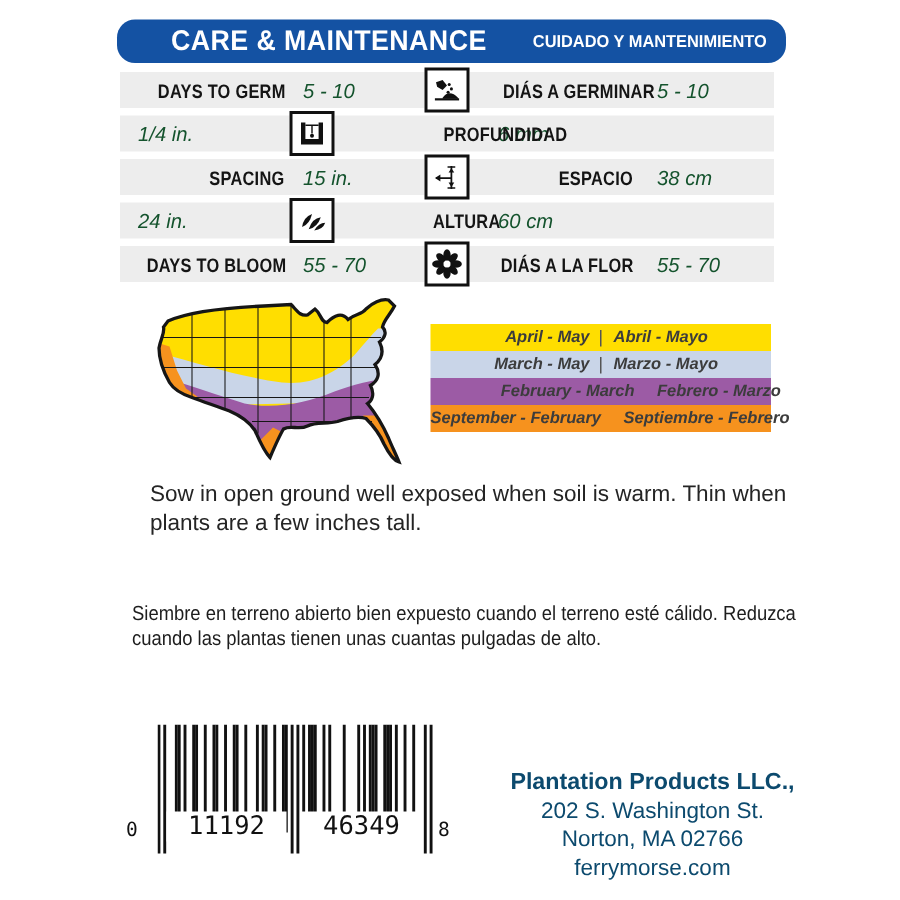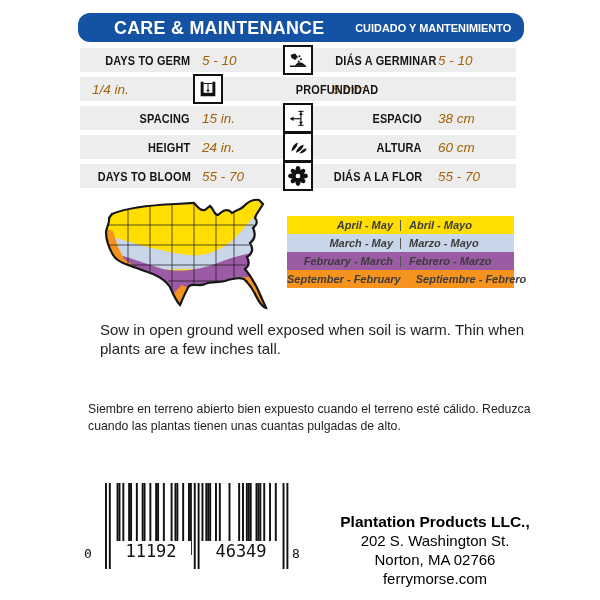--- a/index.html
+++ b/index.html
@@ -13,21 +13,21 @@
              display:inline-block;transform:scaleX(.94);transform-origin:0 50%;}
   .hdr .t-es{color:#fff;font-weight:bold;font-size:11.5px;margin-left:auto;margin-right:13px;
              display:inline-block;transform:scaleX(.95);transform-origin:100% 50%;}
 
   
   .tbl{position:absolute;left:80px;top:48px;width:436px;}
   .row{position:relative;height:24px;margin-bottom:5px;background:#EDEDED;
        display:grid;grid-template-columns:110px 90px 36px 106px 94px;align-items:center;}
   .lbl{font-weight:bold;font-size:13px;color:#141414;text-align:right;white-space:nowrap;}
   .lbl span{display:inline-block;transform:scaleX(.84);transform-origin:100% 50%;letter-spacing:.2px;}
-  .val{font-style:italic;font-size:13.5px;color:#a16207;padding-left:12px;white-space:nowrap;}
+  .val{font-style:italic;font-size:13.5px;color:#14532d;padding-left:12px;white-space:nowrap;}
   .val.es{padding-left:16px;}
   .icase{position:relative;height:24px;}
   .ibox{position:absolute;left:3px;top:-3px;width:26px;height:26px;background:#fff;
         border:2px solid #111;display:flex;align-items:center;justify-content:center;}
 
   
   .map{position:absolute;left:98px;top:197px;width:188px;height:118px;}
   .legend{position:absolute;left:287px;top:216px;width:227px;}
   .lg-row{height:18px;display:flex;align-items:center;font-style:italic;font-size:11px;
           font-weight:600;color:#3c3c3c;}
@@ -43,21 +43,21 @@
   
   .barcode-wrap{position:absolute;left:86px;top:483px;width:230px;height:100px;}
   .bars{position:absolute;left:19px;top:0;}
   .bc-digit{position:absolute;font-family:"DejaVu Sans Mono",monospace;color:#111;}
   .bc-first{left:-2px;top:63px;font-size:13px;}
   .bc-last{left:206px;top:63px;font-size:13px;}
   .bc-g1{left:25px;top:58px;width:80px;text-align:center;font-size:17px;background:#fff;}
   .bc-g2{left:115px;top:58px;width:80px;text-align:center;font-size:17px;background:#fff;}
 
   
-  .company{position:absolute;left:310px;top:512px;width:250px;text-align:center;color:#000000;}
+  .company{position:absolute;left:310px;top:512px;width:250px;text-align:center;color:#0c4a6e;}
   .company .nm{font-weight:bold;font-size:15.5px;line-height:19px;}
   .company div{font-size:15px;line-height:19px;}
 </style>
 </head>
 <body>
 
 <div class="page">
 
   <div class="hdr">
     <span class="t-en">CARE &amp; MAINTENANCE</span>
@@ -115,21 +115,20 @@
           <polygon points="19,7 16.4,11 21.6,11" fill="#111"></polygon>
           <polygon points="19,24 16.4,20 21.6,20" fill="#111"></polygon>
         </svg>
       </div>
         </div>
       <div class="lbl"><span>ESPACIO</span></div>
       <div class="val es">38 cm</div>
     </div>
 
     <div class="row">
-      <div class="lbl"><span>HEIGHT</span></div>
       <div class="val">24 in.</div>
       <div class="icase">
           <div class="ibox">
         <svg width="22" height="22" viewBox="0 0 30 30">
           <path d="M6,21 Q7,12 15,9 Q13,18 6,21 Z" fill="#111"></path>
           <path d="M12,23 Q15,13 23,12 Q20,21 12,23 Z" fill="#111"></path>
           <path d="M17,24 Q21,17 27,17 Q25,23 17,24 Z" fill="#111"></path>
         </svg>
       </div>
         </div>
@@ -197,21 +196,21 @@
     <div class="lg-row" style="background-color: rgb(255, 222, 0);">
       <span class="lg-en">April - May</span>
       <span class="lg-div"></span>
       <span class="lg-es">Abril - Mayo</span>
     </div>
     <div class="lg-row" style="background-color: rgb(201, 213, 232);">
       <span class="lg-en">March - May</span>
       <span class="lg-div"></span>
       <span class="lg-es">Marzo - Mayo</span>
     </div>
-    <div class="lg-row" style="background-color: rgb(156, 91, 165);">
+    <div class="lg-row" style="background-color: rgb(156, 91, 165); padding-left: 30px;">
       <span class="lg-en">February - March</span>
       <span class="lg-div"></span>
       <span class="lg-es">Febrero - Marzo</span>
     </div>
     <div class="lg-row" style="background-color: rgb(246, 146, 30);">
       <span class="lg-en">September - February</span>
       <span class="lg-div"></span>
       <span class="lg-es">Septiembre - Febrero</span>
     </div>
   </div>

